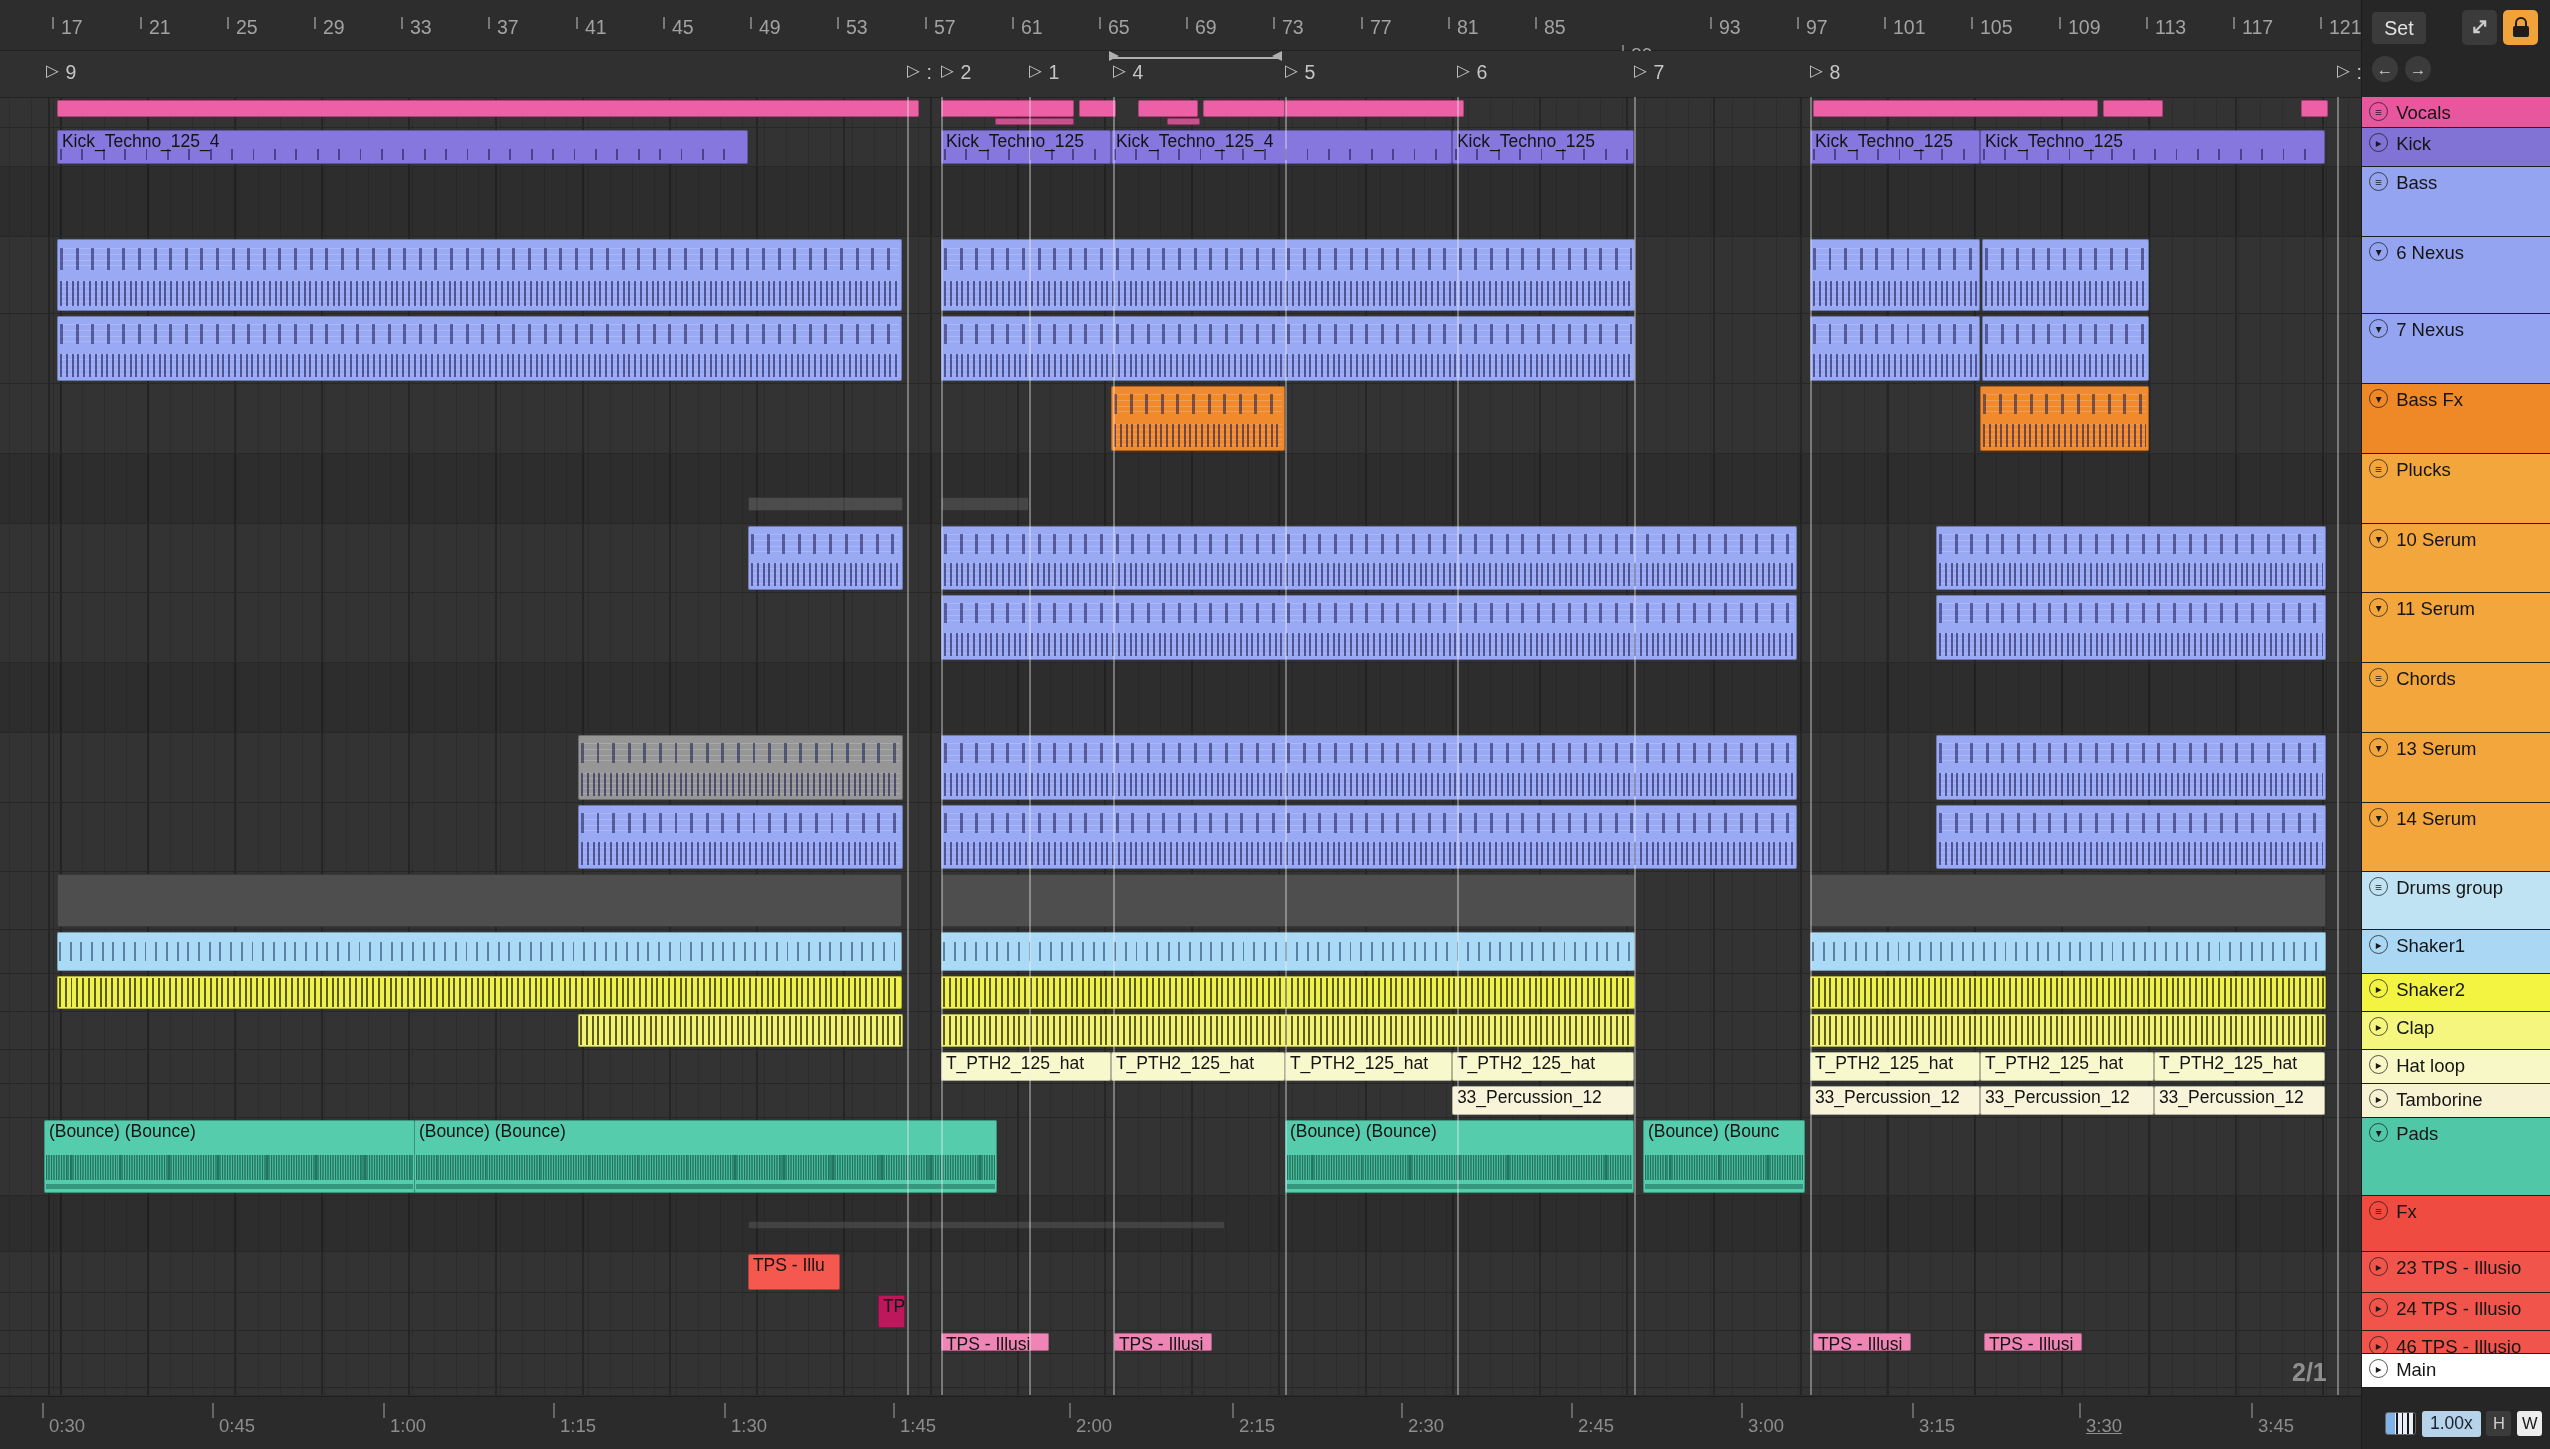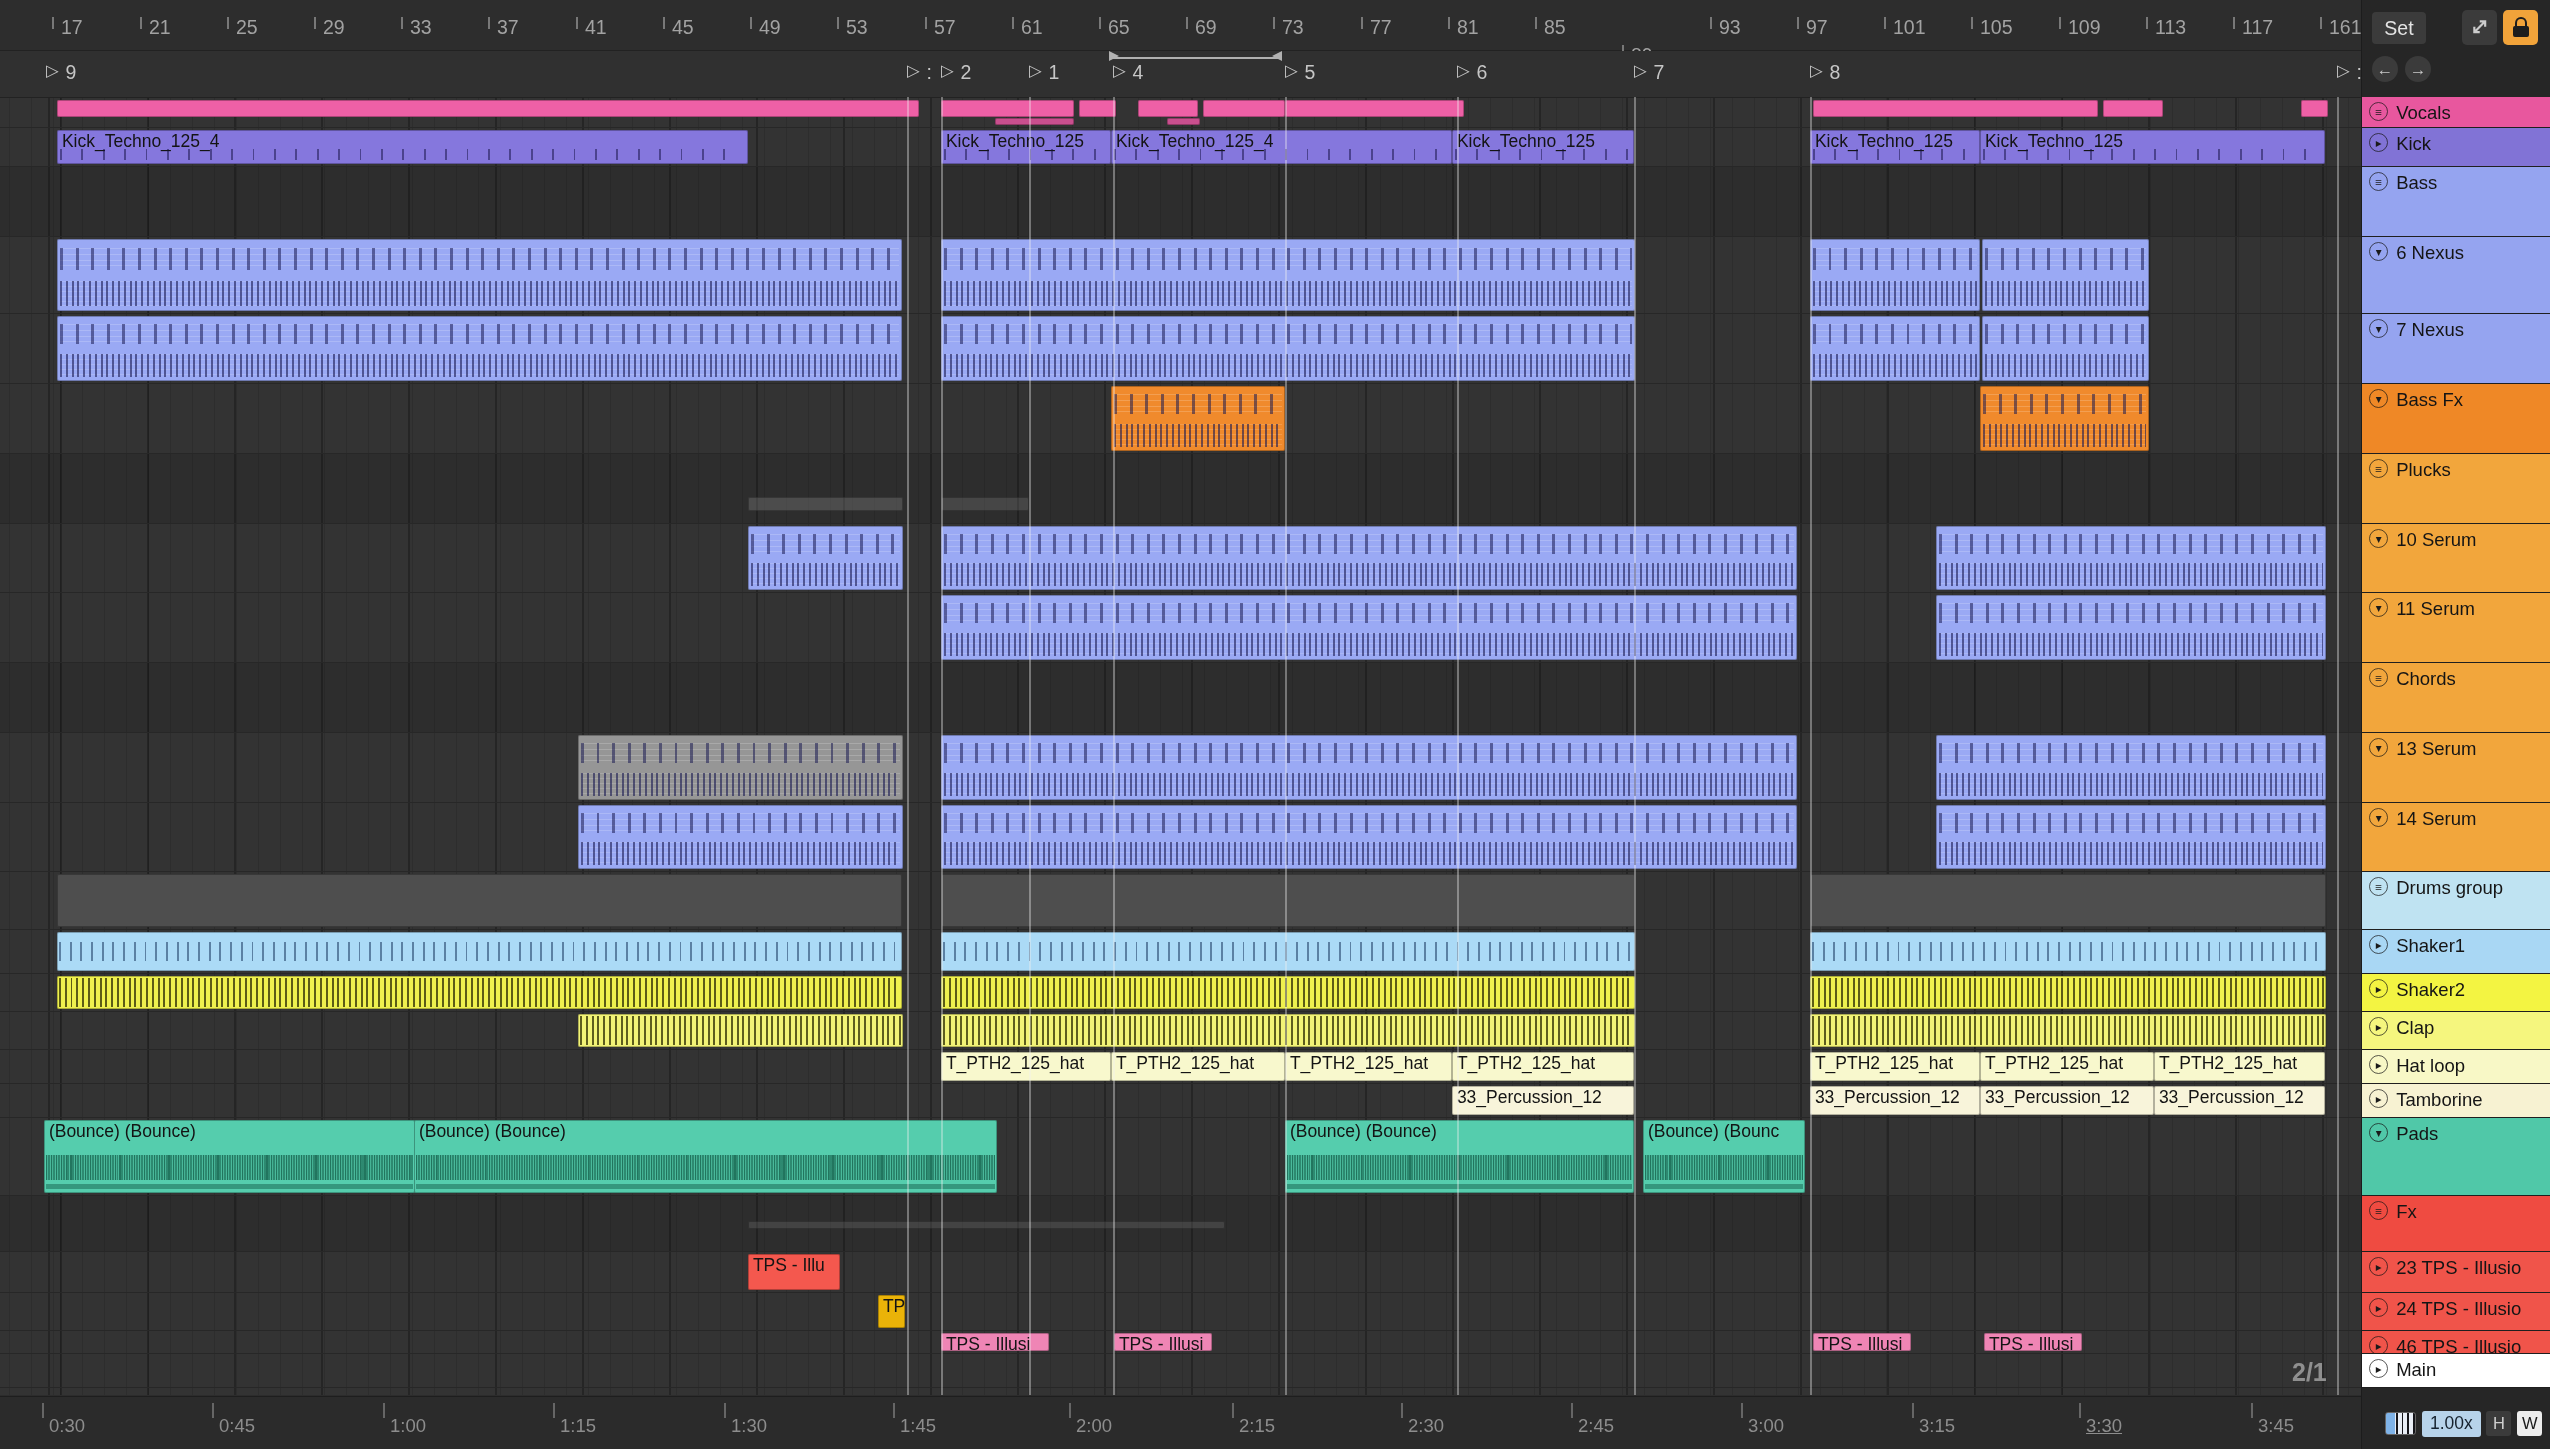--- a/index.html
+++ b/index.html
@@ -108,21 +108,21 @@
         <div class="bar-num" style="left: 1457px;">81</div>
         <div class="bar-num" style="left: 1544px;">85</div>
         <div class="bar-num" style="left: 1631px; margin-top: 28px;">89</div>
         <div class="bar-num" style="left: 1719px;">93</div>
         <div class="bar-num" style="left: 1806px;">97</div>
         <div class="bar-num" style="left: 1893px;">101</div>
         <div class="bar-num" style="left: 1980px;">105</div>
         <div class="bar-num" style="left: 2068px;">109</div>
         <div class="bar-num" style="left: 2155px;">113</div>
         <div class="bar-num" style="left: 2242px;">117</div>
-        <div class="bar-num" style="left: 2329px;">161</div>
+        <div class="bar-num" style="left: 2329px;">121</div>
       </div>
     <div class="locator-row">
         <div class="locator" style="left: 46px;">
           <div class="tri">▷</div>
           <div class="loclbl">9</div>
         </div>
         <div class="locator" style="left: 907px;">
           <div class="tri">▷</div>
           <div class="loclbl">:</div>
         </div>
@@ -320,21 +320,21 @@
         </div>
         <div class="lane dim" style="height: 56px;">
           <div class="clip solid" style="left: 748px; width: 477px; background: rgba(170, 170, 170, 0.18); top: 25px; height: 7.8px; bottom: auto;"></div>
         </div>
         <div class="lane" style="height: 41px;">
           <div class="clip solid" style="left: 748px; width: 92px; background: rgb(244, 88, 78);">
             <span class="lbl">TPS - Illu</span>
           </div>
         </div>
         <div class="lane" style="height: 38px;">
-          <div class="clip solid" style="left: 878px; width: 27px; background: #eab308;">
+          <div class="clip solid" style="left: 878px; width: 27px; background: #be185d;">
             <span class="lbl">TP</span>
           </div>
         </div>
         <div class="lane" style="height: 23px;">
           <div class="clip solid" style="left: 941px; width: 108px; background: rgb(239, 133, 181);">
             <span class="lbl">TPS - Illusi</span>
           </div>
           <div class="clip solid" style="left: 1114px; width: 98px; background: rgb(239, 133, 181);">
             <span class="lbl">TPS - Illusi</span>
           </div>

